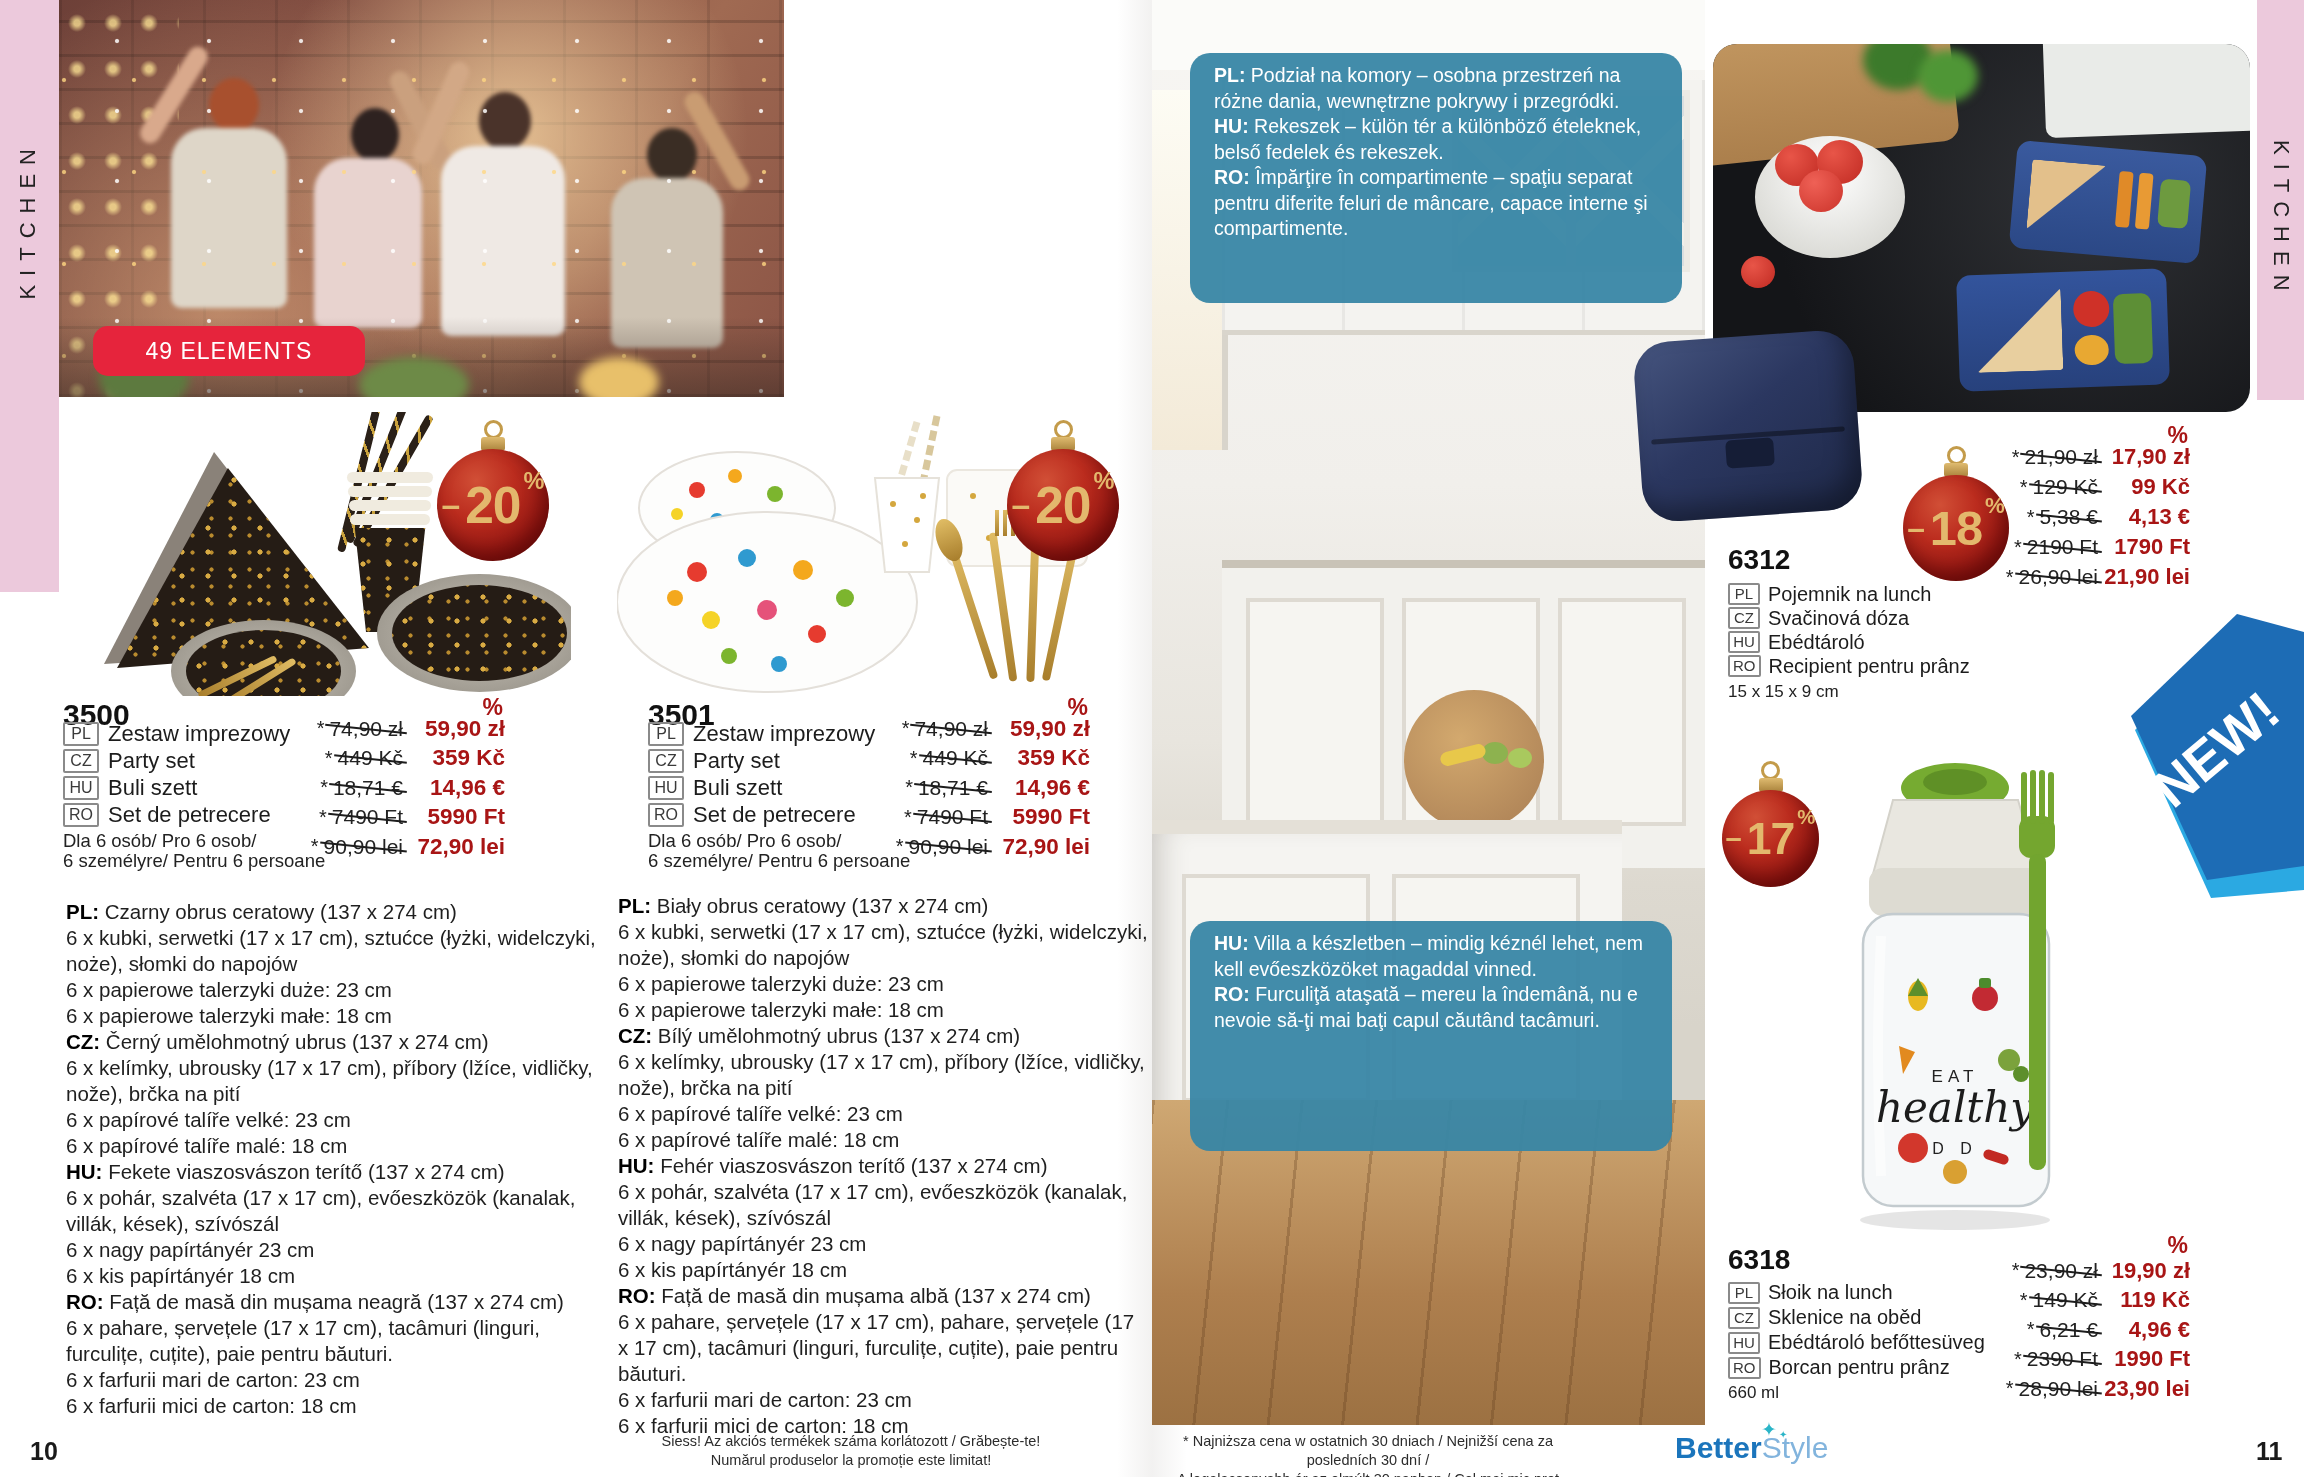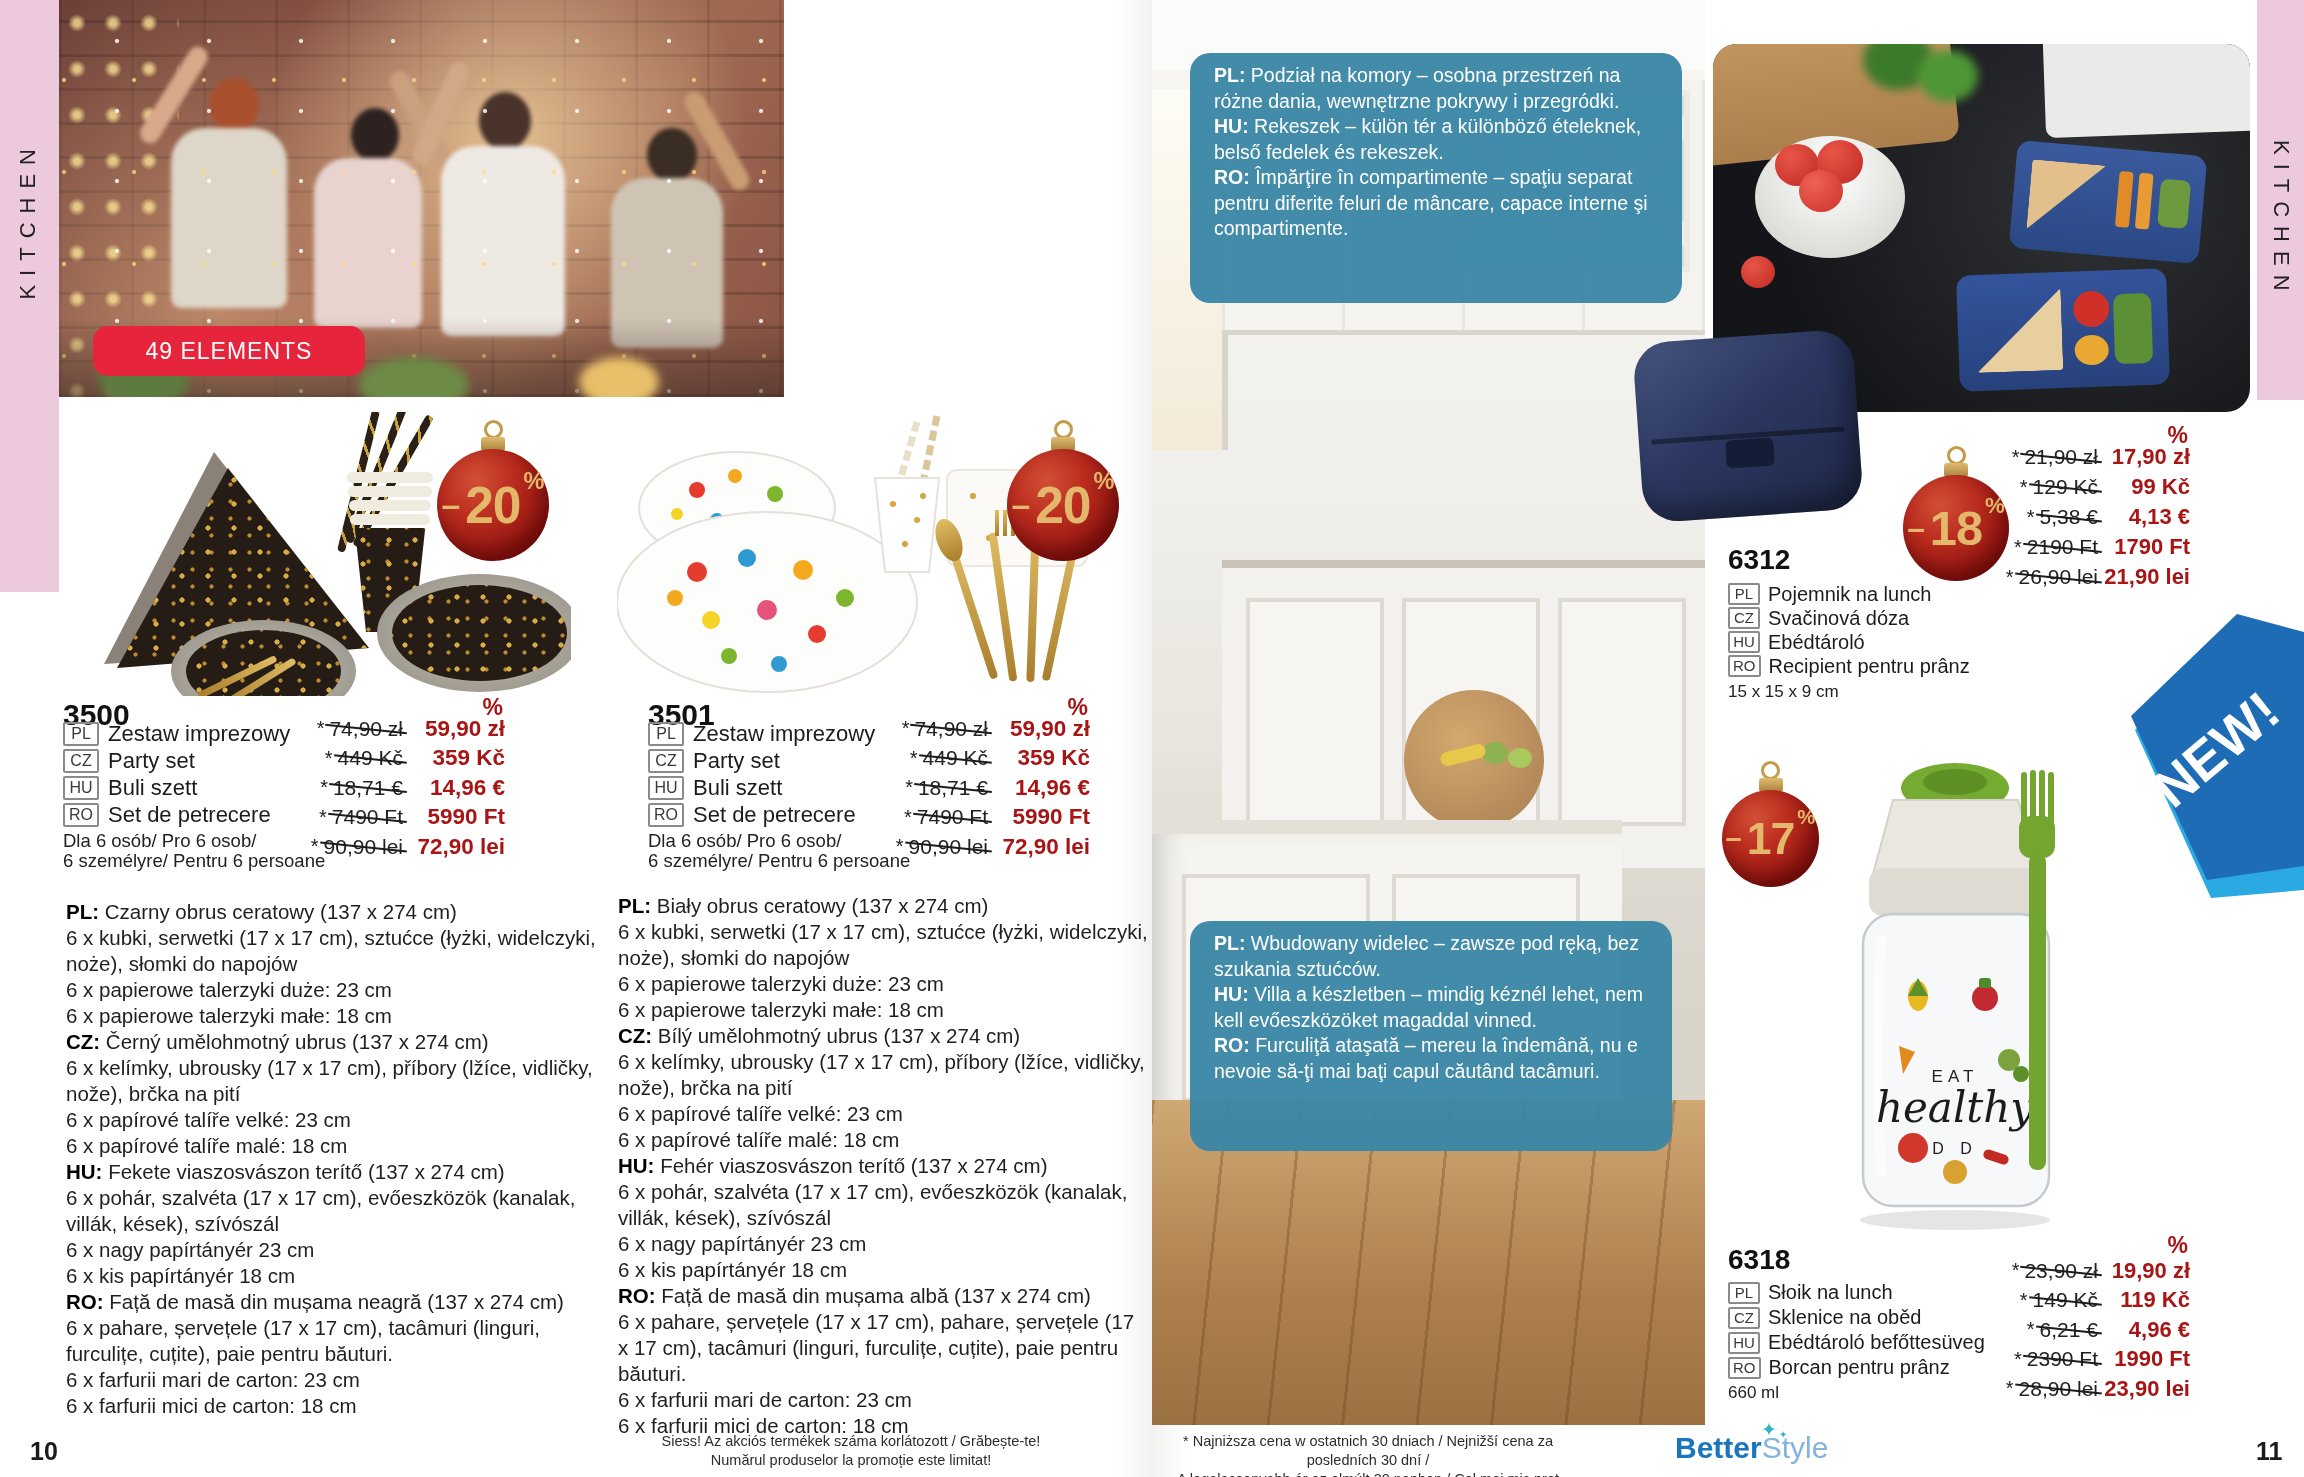--- a/index.html
+++ b/index.html
@@ -541,21 +541,20 @@
   </div>
 
   <div class="bluebox" id="bluebox1">
 
   <p><b>PL:</b><span> Podział na komory – osobna przestrzeń na różne dania, wewnętrzne pokrywy i przegródki.</span></p>
       <p><b>HU:</b><span> Rekeszek – külön tér a különböző ételeknek, belső fedelek és rekeszek.</span></p>
       <p><b>RO:</b><span> Împărţire în compartimente – spaţiu separat pentru diferite feluri de mâncare, capace interne şi compartimente.</span></p>
     </div>
   <div class="bluebox" id="bluebox2">
 
-  <p><b>PL:</b><span> Wbudowany widelec – zawsze pod ręką, bez szukania sztućców.</span></p>
       <p><b>HU:</b><span> Villa a készletben – mindig kéznél lehet, nem kell evőeszközöket magaddal vinned.</span></p>
       <p><b>RO:</b><span> Furculiţă ataşată – mereu la îndemână, nu e nevoie să-ţi mai baţi capul căutând tacâmuri.</span></p>
     </div>
 
   <div class="abs" id="lunch-photo">
     <div class="lp-board"></div>
     <div class="lp-appliance"></div>
     <div class="blob" style="left:150px;top:-14px;width:70px;height:60px;background:#3c7a2b;"></div>
     <div class="blob" style="left:205px;top:6px;width:60px;height:52px;background:#4f9636;"></div>
     <div class="lp-bowl"></div>

